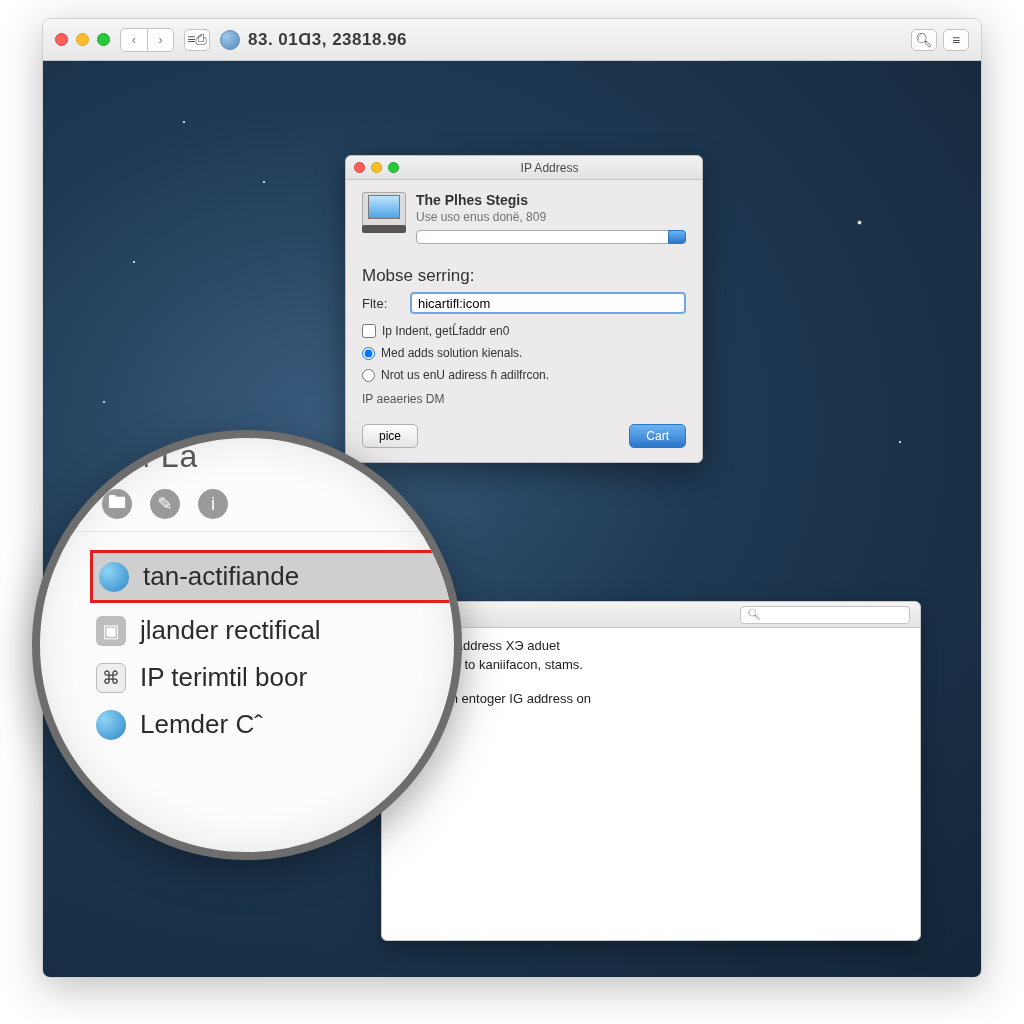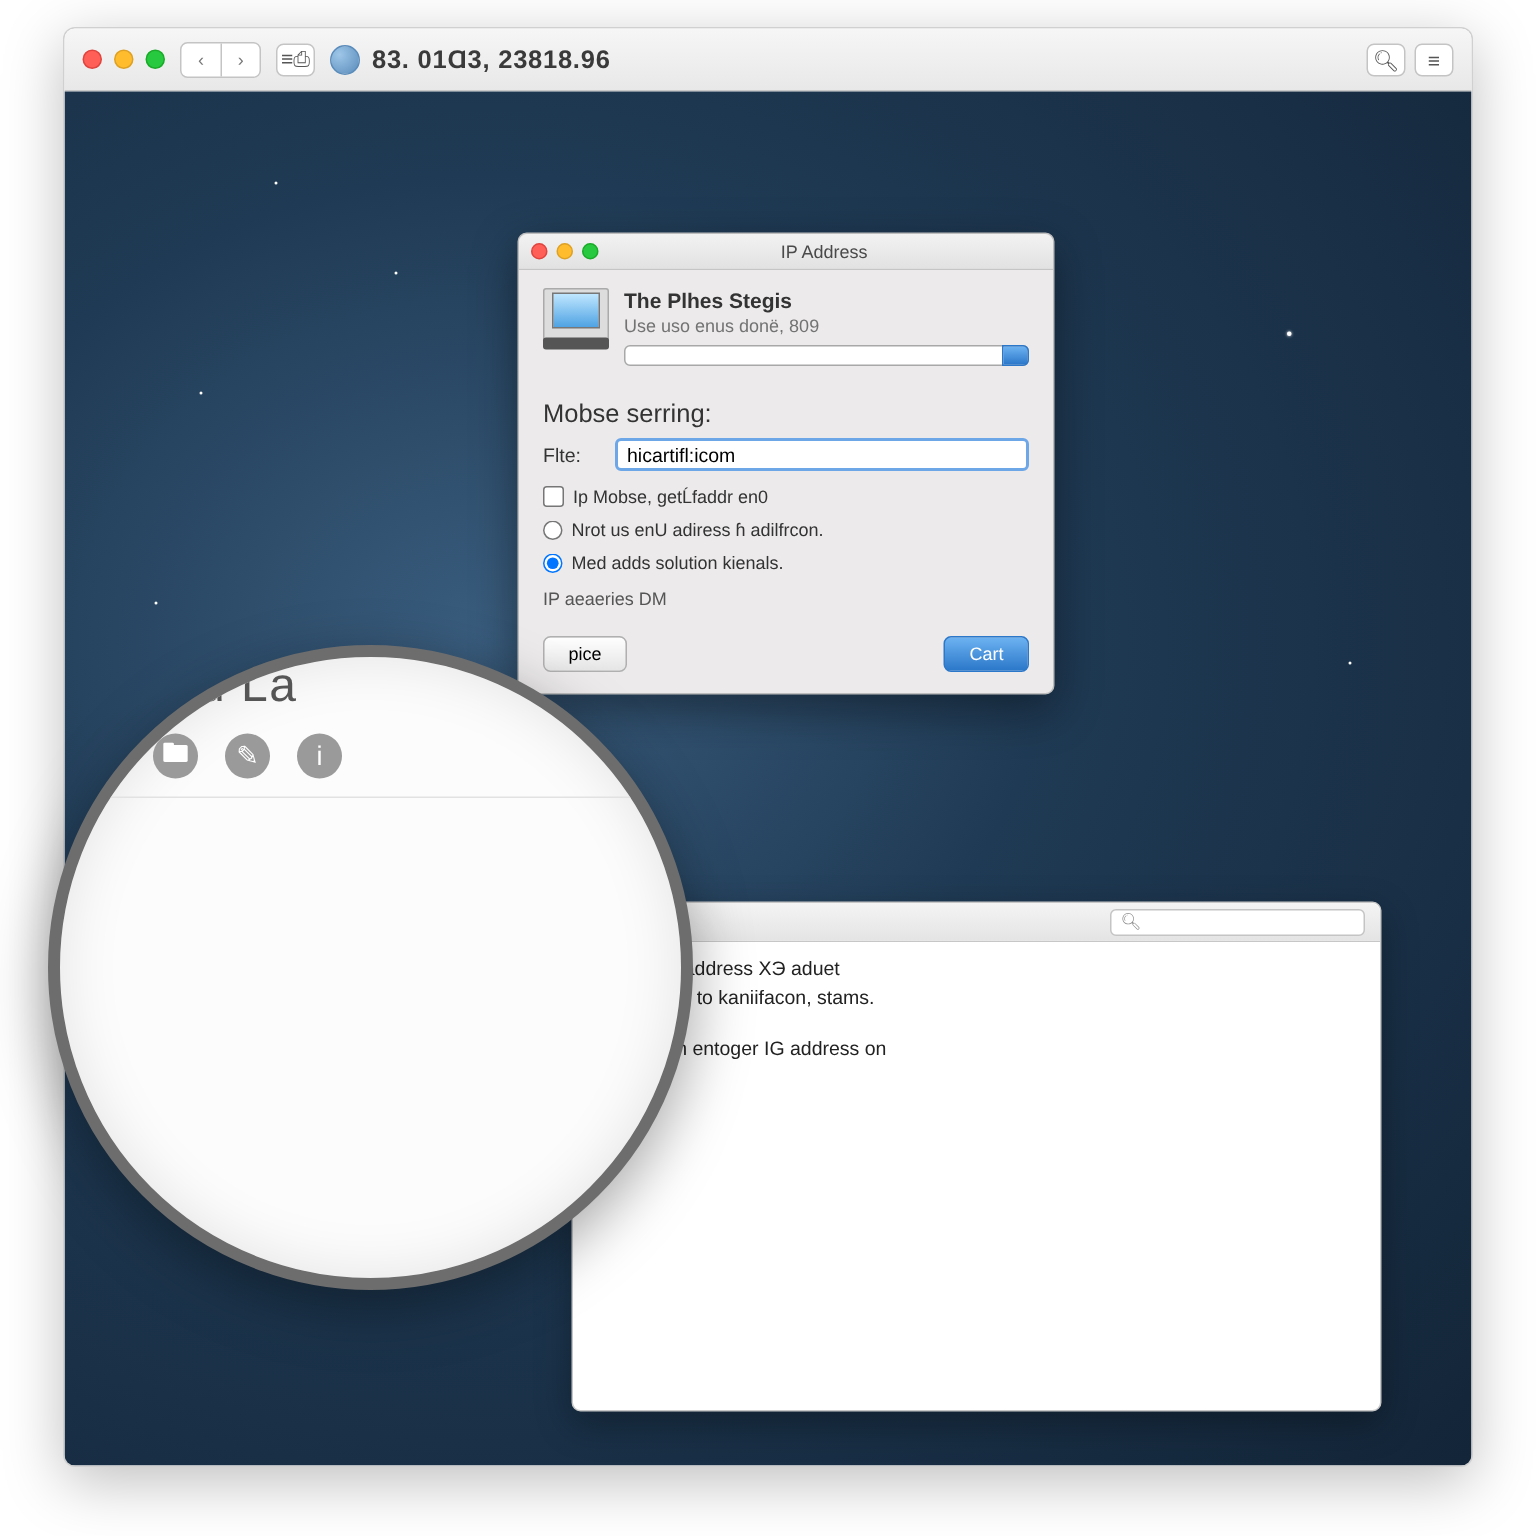--- a/index.html
+++ b/index.html
@@ -185,29 +185,29 @@
               </div>
           </div>
         </div>
         <div class="section-label">Mobse serring:</div>
         <div class="row">
           <span class="row-label">Flte:</span>
           <input class="text-input" value="hicartifl:icom" style="">
         </div>
         <label class="chk">
           <input type="checkbox" style="">
-          <span>Ip Mobse, getĹfaddr en0</span>
+          <span>Ip Indent, getĹfaddr en0</span>
+        </label>
+        <label class="radio-row">
+          <input type="radio" name="rg" checked="" style="">
+          <span>Med adds solution kienals.</span>
         </label>
         <label class="radio-row">
           <input type="radio" name="rg" style="">
           <span>Nrot us enU adiress ɦ adilfrcon.</span>
-        </label>
-        <label class="radio-row">
-          <input type="radio" name="rg" checked="" style="">
-          <span>Med adds solution kienals.</span>
         </label>
         <div style="margin-top:10px;font-size:12px;color:#555;">IP aeaeries DM</div>
         <div class="button-row">
           <button class="btn">pice</button>
           <button class="btn btn-primary">Cart</button>
         </div>
       </div>
     </div>
 
     <div class="sec-window">
@@ -226,14 +226,32 @@
 </div>
 
 <div class="magnifier">
   <div class="mag-inner">
     <div class="partial-top-text">d  La</div>
     <div class="mag-toolbar">
       <div class="mag-icon">🖿</div>
       <div class="mag-icon">✎</div>
       <div class="mag-icon">i</div>
     </div>
+    <div class="mag-list">
+      <div class="mag-item selected">
+        <div class="mi-icon globe"></div>
+        <span>tan-actifiande</span>
+      </div>
+      <div class="mag-item">
+        <div class="mi-icon">▣</div>
+        <span>jlander rectifical</span>
+      </div>
+      <div class="mag-item">
+        <div class="mi-icon" style="background:#eee;border:1px solid #bbb;color:#444;">⌘</div>
+        <span>IP terimtil boor</span>
+      </div>
+      <div class="mag-item">
+        <div class="mi-icon globe"></div>
+        <span>Lemder Cˆ</span>
+      </div>
+    </div>
   </div>
 </div>
 
 </body></html>

